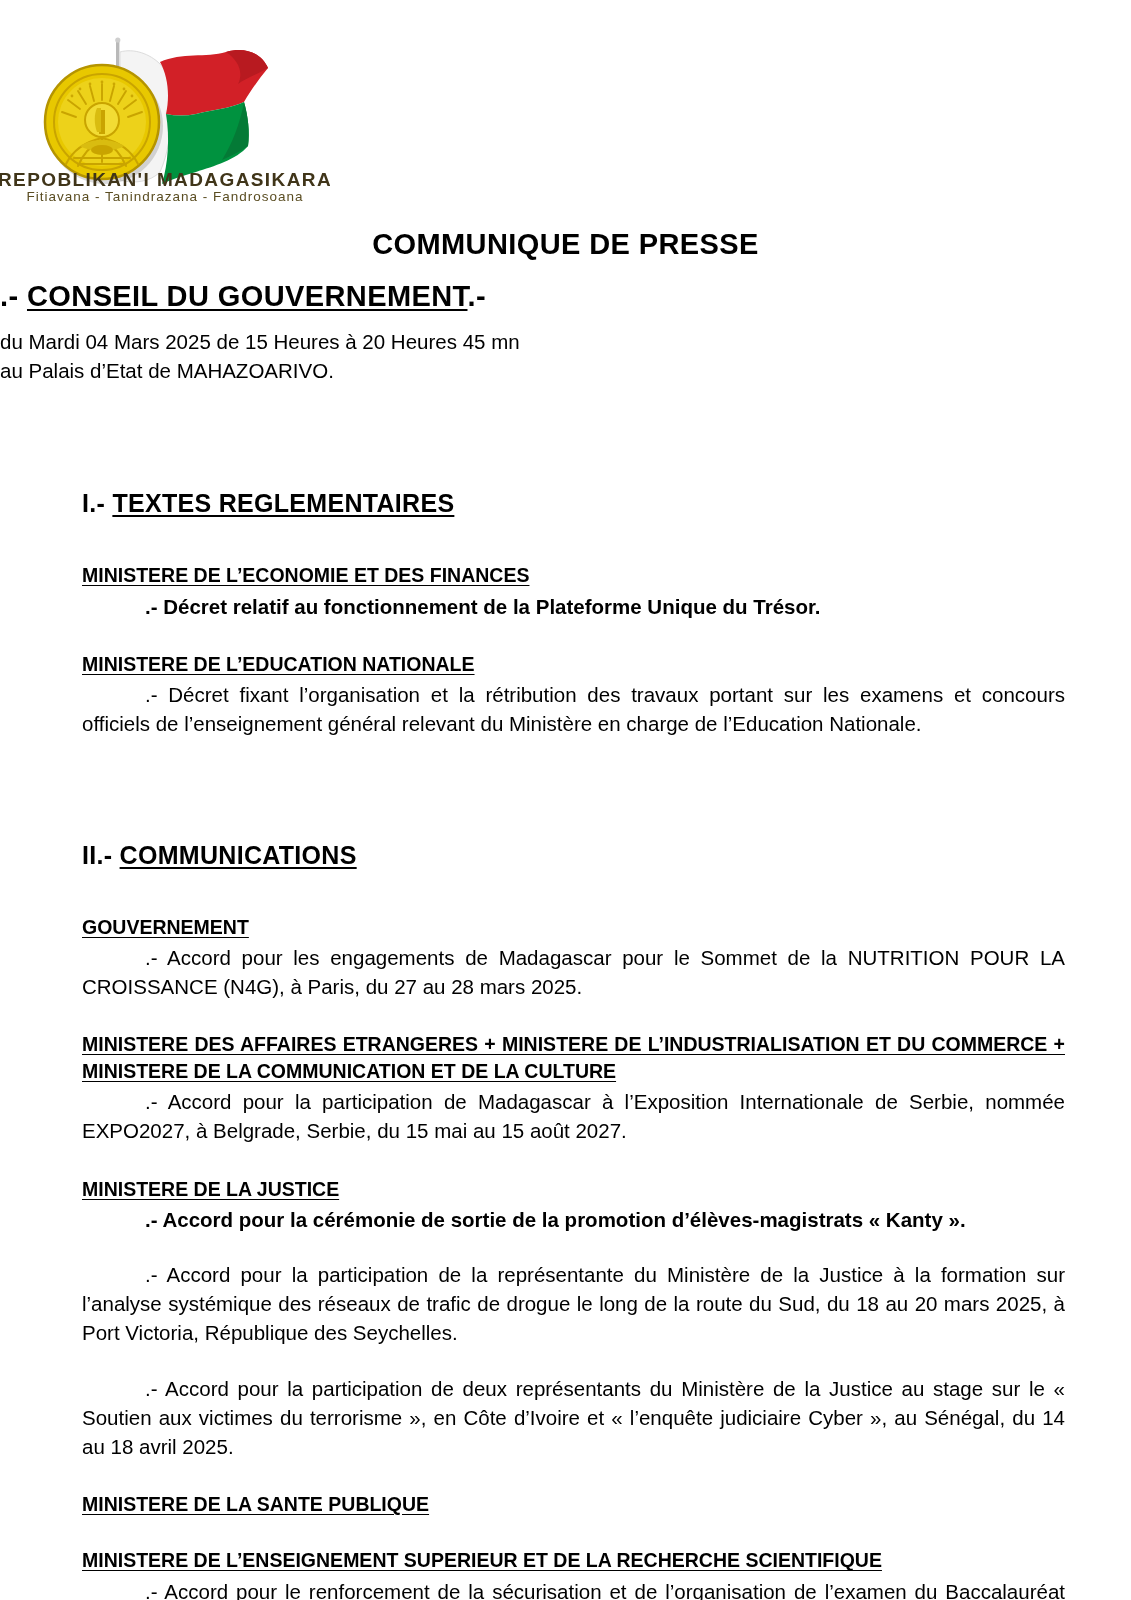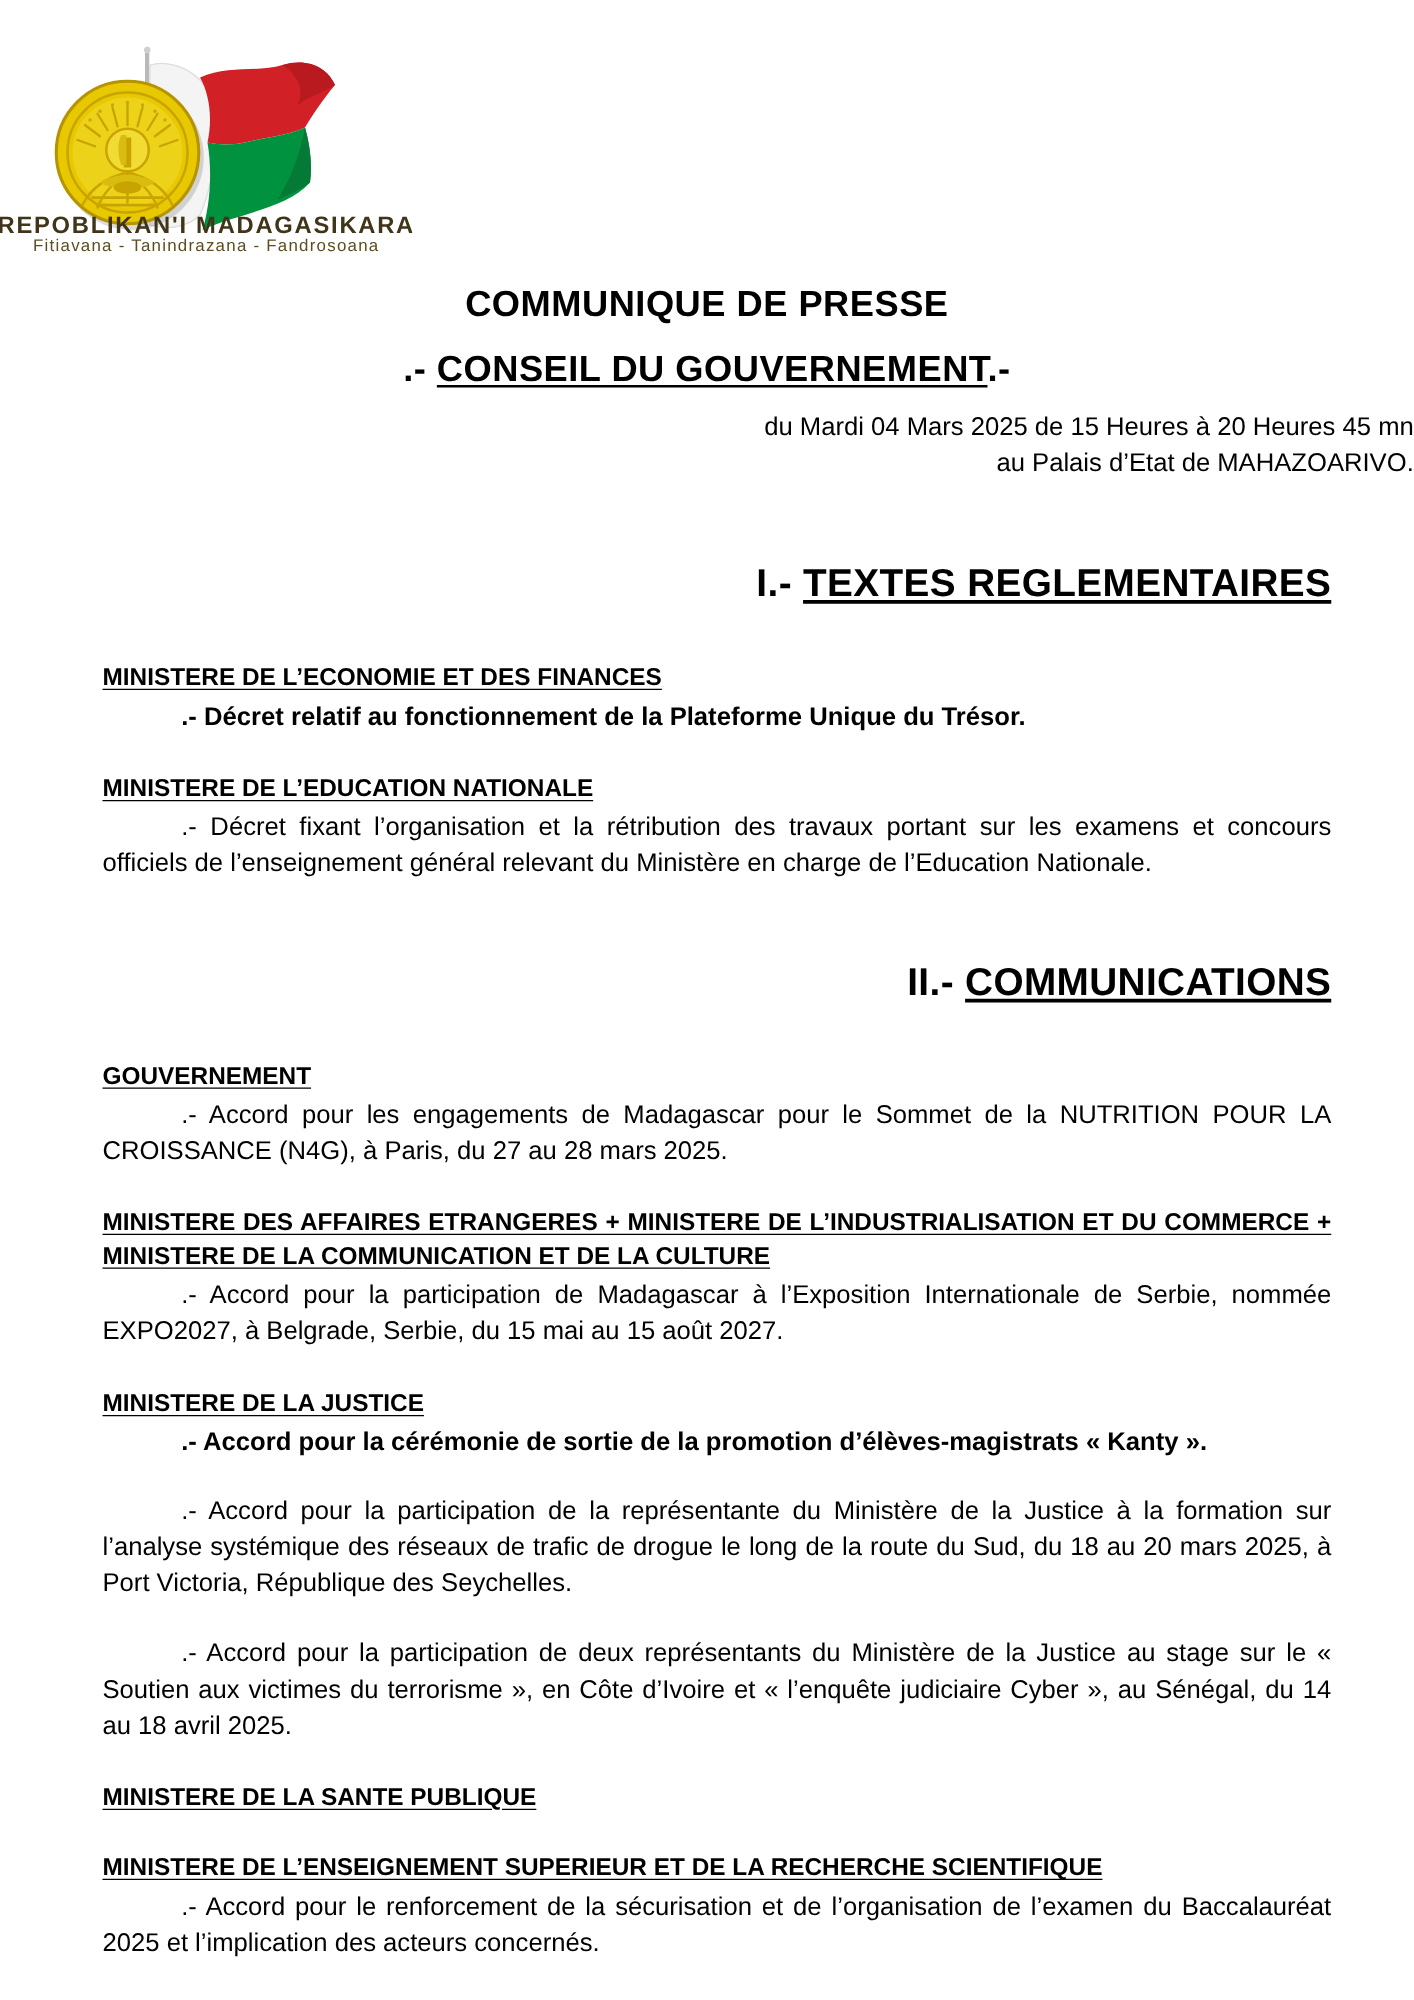--- a/index.html
+++ b/index.html
@@ -38,43 +38,44 @@
 
   
   .doc-title {
     text-align: center;
     font-weight: bold;
     font-size: 29px;
     letter-spacing: 0.4px;
     margin-top: 22px;
   }
   .doc-subtitle {
-    text-align: center;
+    text-align: left;
     font-weight: bold;
     font-size: 29px;
     letter-spacing: 0.4px;
     margin-top: 19px;
   }
   .doc-subtitle .u { text-decoration: underline; text-underline-offset: 3px; }
   .doc-meta {
-    text-align: right;
+    text-align: left;
     font-size: 20.5px;
     margin-top: 14px;
     line-height: 1.42;
   }
 
   
   .content {
     padding: 0 66px 0 82px;
   }
   .section-heading {
-    text-align: right;
-    font-weight: bold;
-    font-size: 31px;
+    text-align: left;
+    font-weight: bold;
+    font-size: 25px;
     letter-spacing: 0.3px;
+    margin-top: 40px;
   }
   .section-heading .u { text-decoration: underline; text-underline-offset: 3px; }
   .sec1-spacer { height: 64px; }
   .sec2-spacer { height: 62px; }
   .after-heading { height: 44px; }
 
   .ministry {
     font-weight: bold;
     font-size: 19.5px;
     line-height: 1.36;

